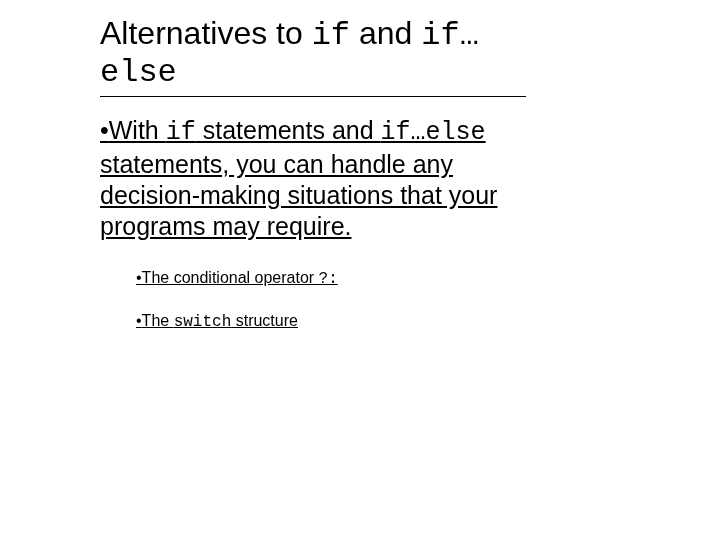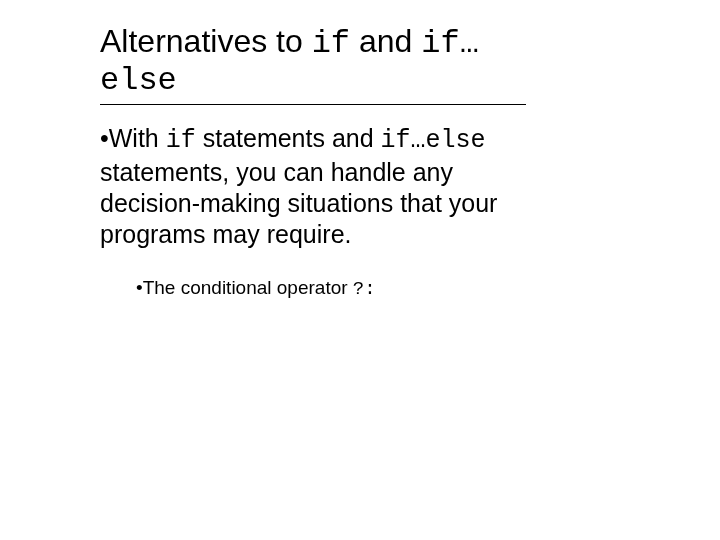--- a/index.html
+++ b/index.html
@@ -8,40 +8,41 @@
     width: 720px;
     height: 540px;
     background: #fff;
     font-family: Arial, Helvetica, sans-serif;
     color: #000;
   }
   .slide {
     box-sizing: border-box;
     width: 586px;
     height: 540px;
-    padding: 24px 60px 30px 100px;
+    padding: 16px 60px 30px 100px;
   }
   .title {
     font-size: 32px;
     font-weight: 400;
     padding-bottom: 6px;
     border-bottom: 1px solid #000;
     margin-bottom: 18px;
     line-height: 1.1;
   }
   .body p {
     font-size: 25px;
     line-height: 1.25;
     margin: 0 0 26px 0;
+    text-decoration: underline;
   }
   .sub {
     padding-left: 36px;
   }
   .sub p {
-    font-size: 19px;
+    font-size: 16px;
     margin: 0 0 22px 0;
   }
   .mono {
     font-family: "Courier New", Courier, monospace;
   }
 </style>
 </head>
 <body>
 
 <div class="slide">
@@ -54,17 +55,20 @@
 
     <p>
       <span>•</span><span>With </span><span class="mono">if</span><span> statements and </span><span class="mono">if…else</span><span> statements, you can handle any decision-making situations that your programs may require.</span>
     </p>
 
 
     <div class="sub">
       <p>
         <span>•</span><span>The conditional operator </span><span class="mono">?:</span>
       </p>
+      <p>
+        <span>•</span><span>The </span><span class="mono">switch</span><span>  structure</span>
+      </p>
     </div>
 
   </div>
 
 </div>
 
 </body></html>

